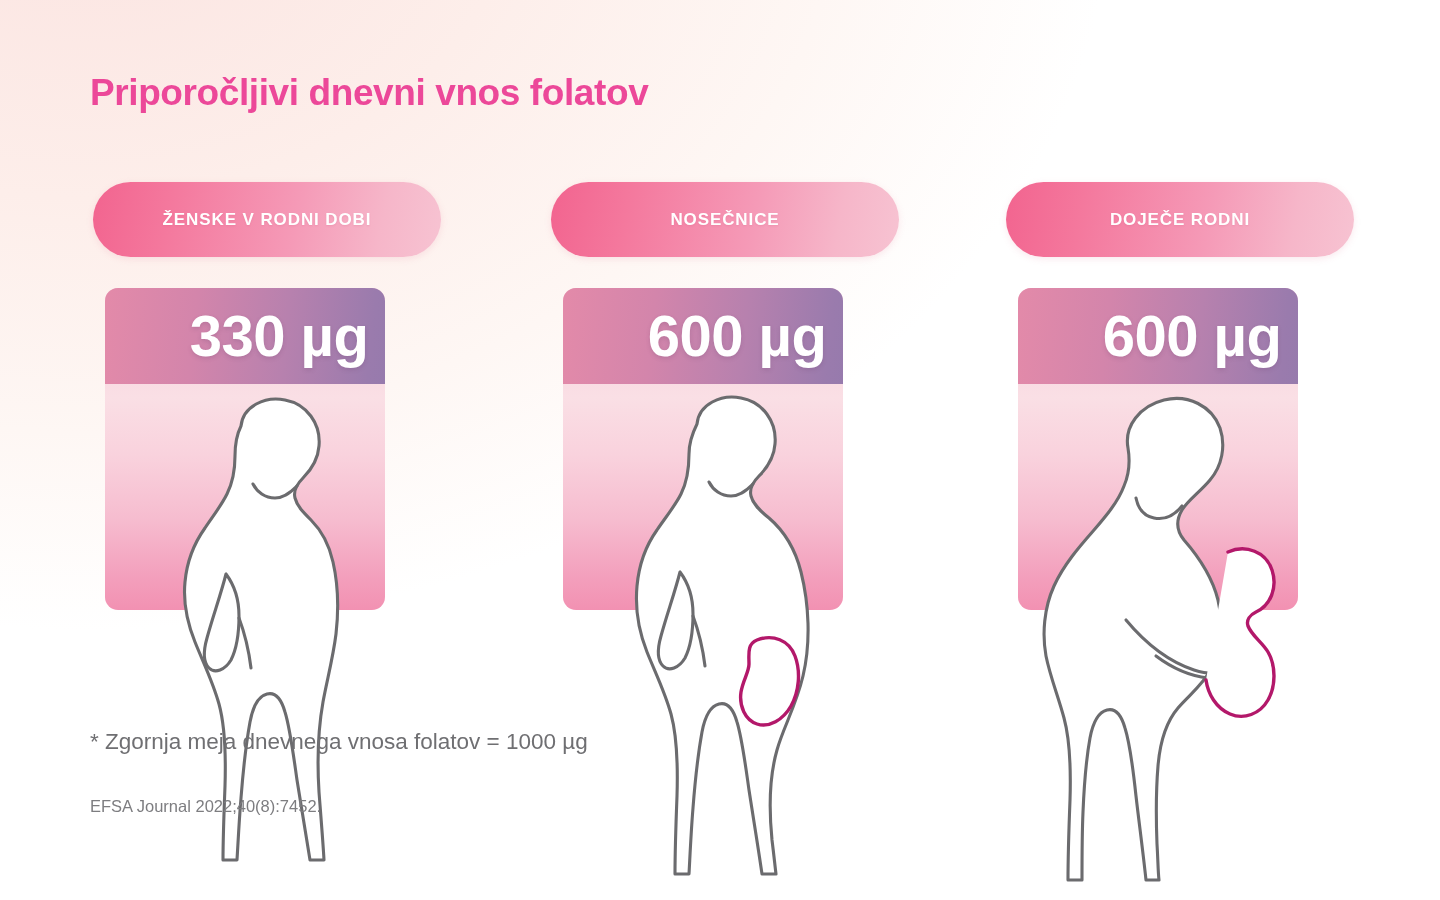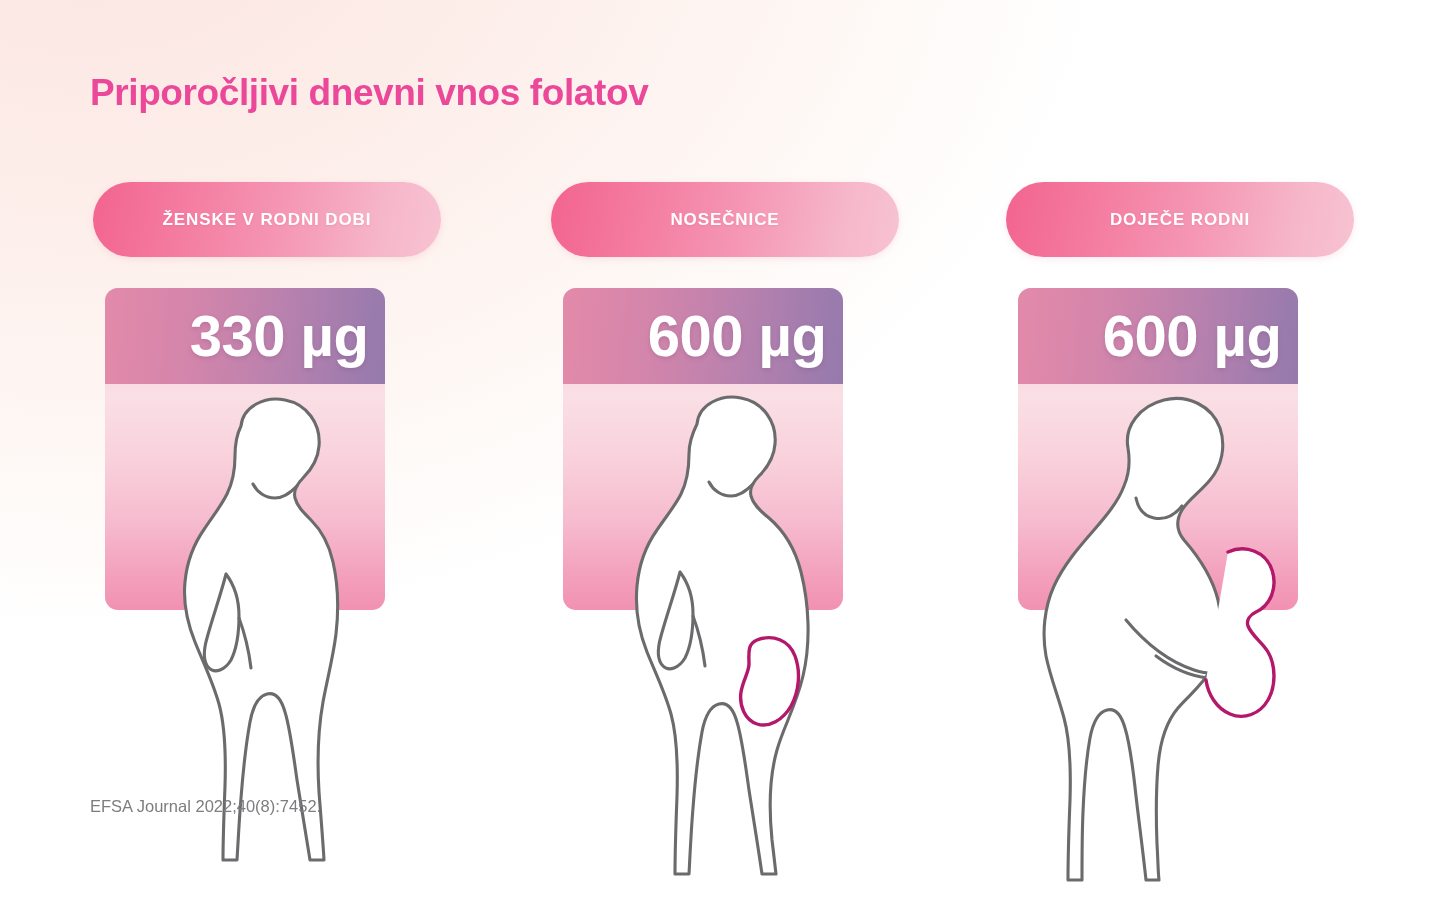--- a/index.html
+++ b/index.html
@@ -324,15 +324,16 @@
                  C272,194 264,212 250,218
                  C244,221 240,226 242,232
                  C246,242 256,248 262,258
                  C270,272 270,292 262,306
                  C254,320 238,326 224,320
                  C210,314 202,300 200,286"></path>
       </svg>
     </div>
   </div>
 
+  <div id="footnote">* Zgornja meja dnevnega vnosa folatov = 1000 µg</div>
   <div id="source">EFSA Journal 2022;40(8):7452.</div>
 
 </div>
 
 </body></html>

